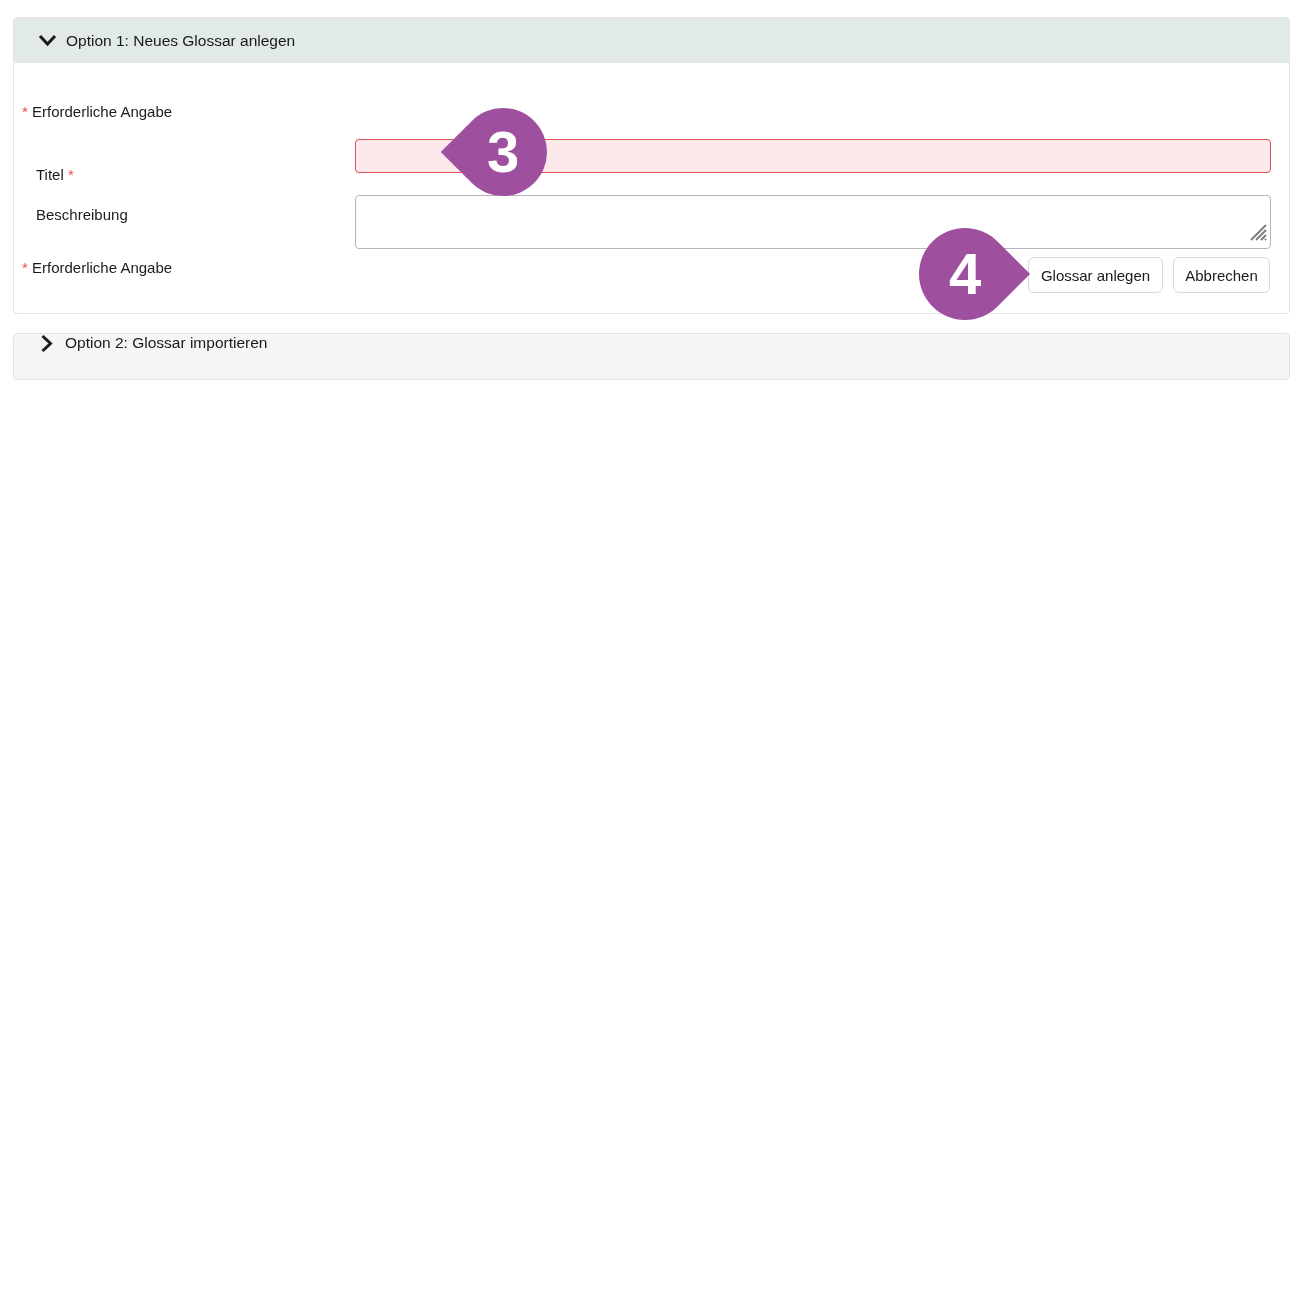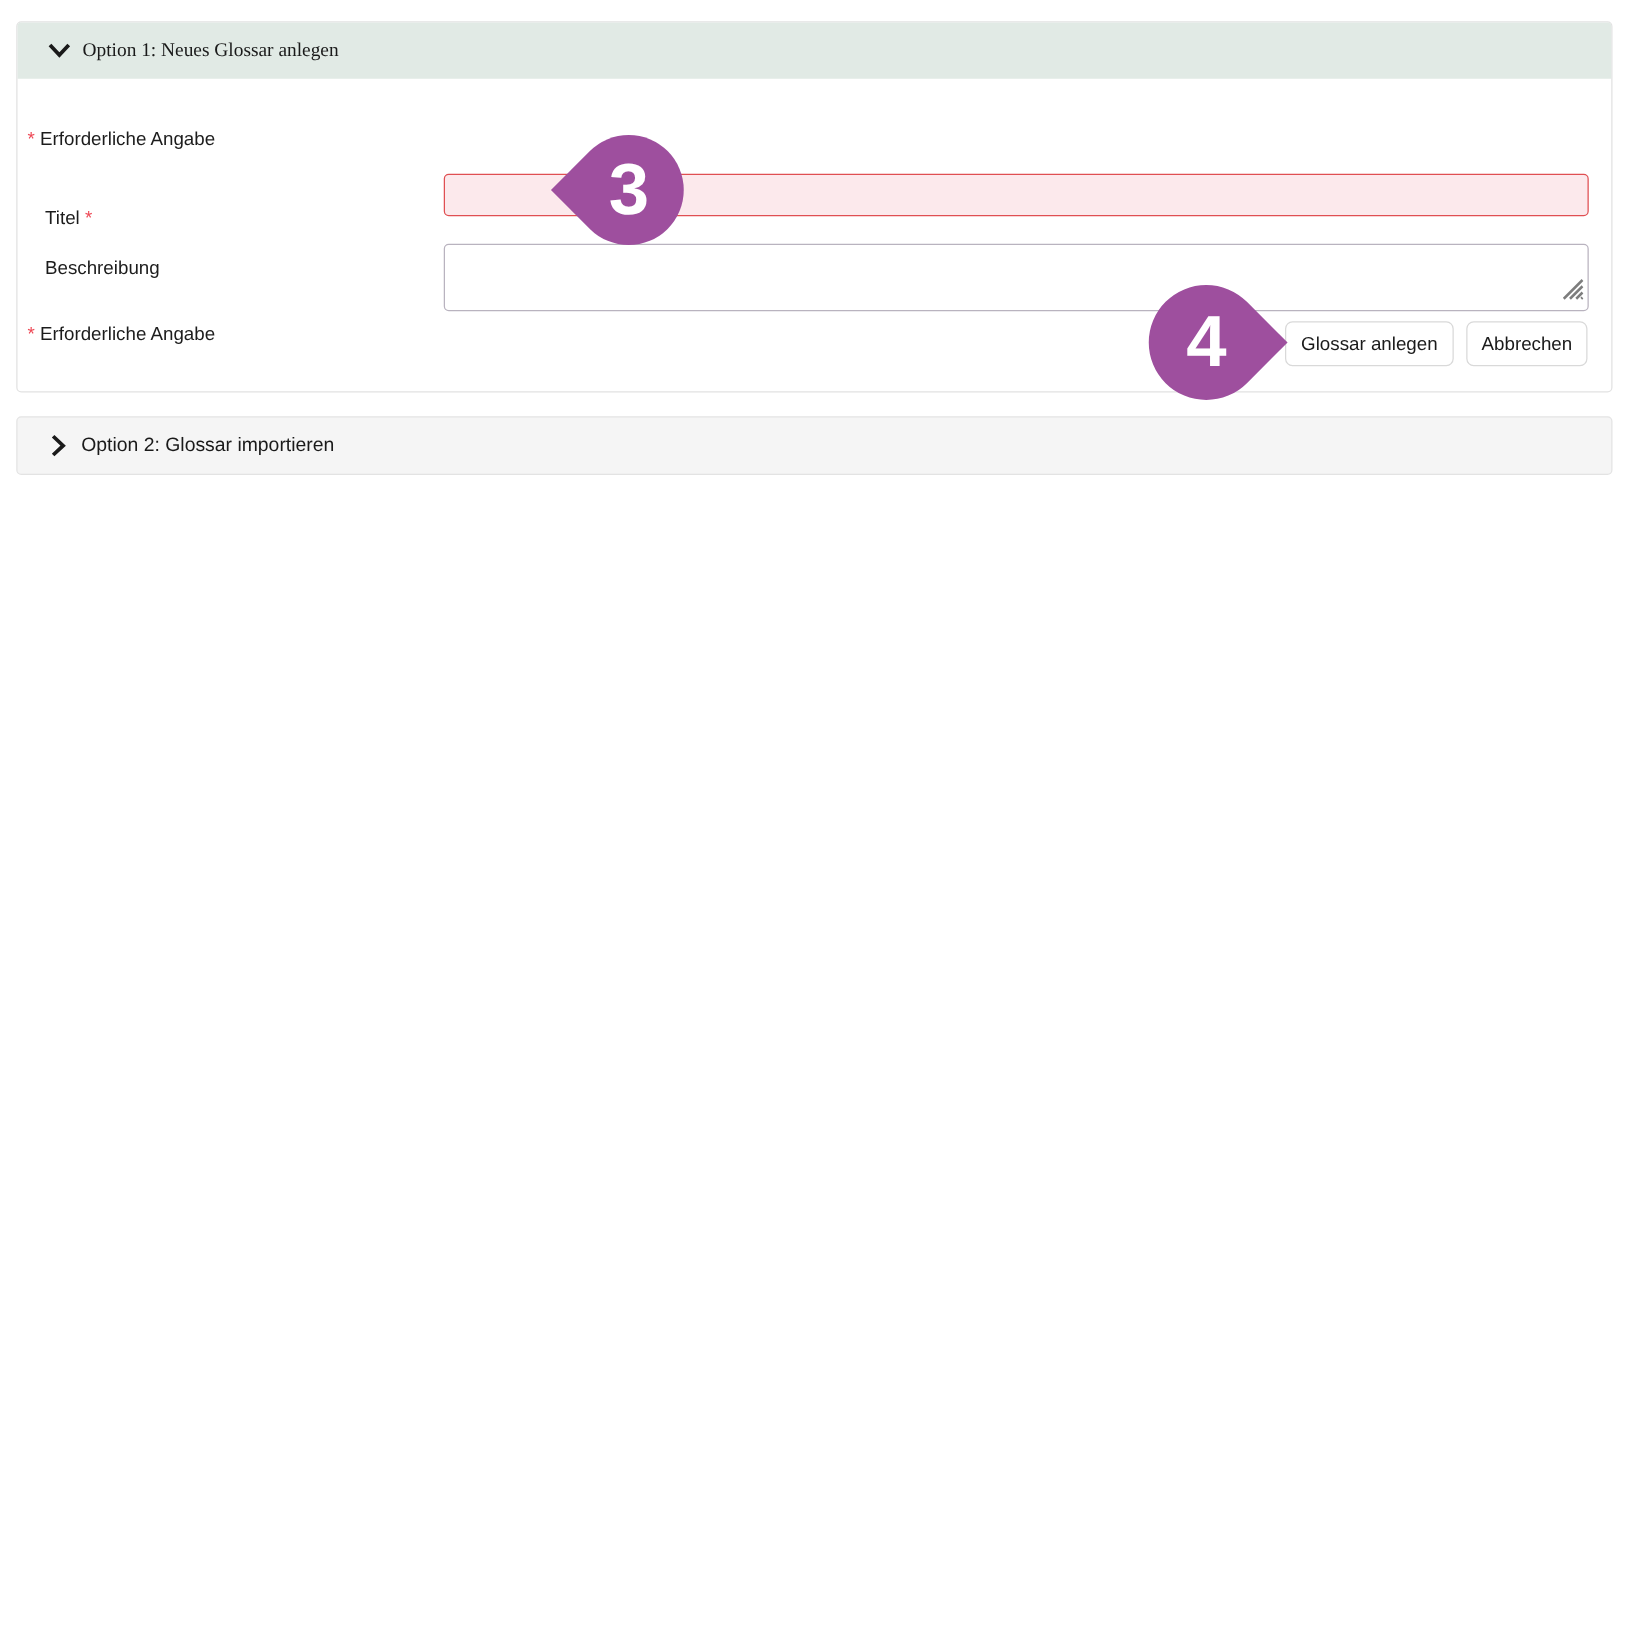--- a/index.html
+++ b/index.html
@@ -19,21 +19,20 @@
     border: 1px solid #e2e2e2;
     border-radius: 4px;
   }
   .panel1-header {
     position: absolute; left: 0; top: 0; right: 0; height: 45px;
     background: #e1eae5;
     border-radius: 3px 3px 0 0;
     display: flex; align-items: center;
     padding-left: 24px; gap: 9px;
     cursor: pointer;
-    font-family: Liberation Serif, serif;
   }
   .panel-header-title { font-size: 15.5px; color: #1a1a1a; }
 
   .req-note { position: absolute; left: 8px; font-size: 15px; }
   .req-note.top { top: 85px; }
   .req-note.bottom { top: 241px; }
   .asterisk { color: #ee4956; }
 
   .field-label { position: absolute; left: 22px; font-size: 15px; }
   .label-titel { top: 132px; margin-top: 16px; }
@@ -75,21 +74,21 @@
   .btn-submit { left: 1014px; width: 135px; }
   .btn-cancel { left: 1159px; width: 97px; }
 
   
   .panel2 {
     position: absolute; left: 13px; top: 333px;
     width: 1277px; height: 47px;
     background: #f5f5f5;
     border: 1px solid #e3e3e3;
     border-radius: 4px;
-    display: flex; align-items: center;
+    display: flex; 
     padding-left: 26px; gap: 12px;
     cursor: pointer;
   }
 
   
   .pin {
     position: absolute;
     background: #9e4f9e;
     display: flex; align-items: center; justify-content: center;
     z-index: 10;

